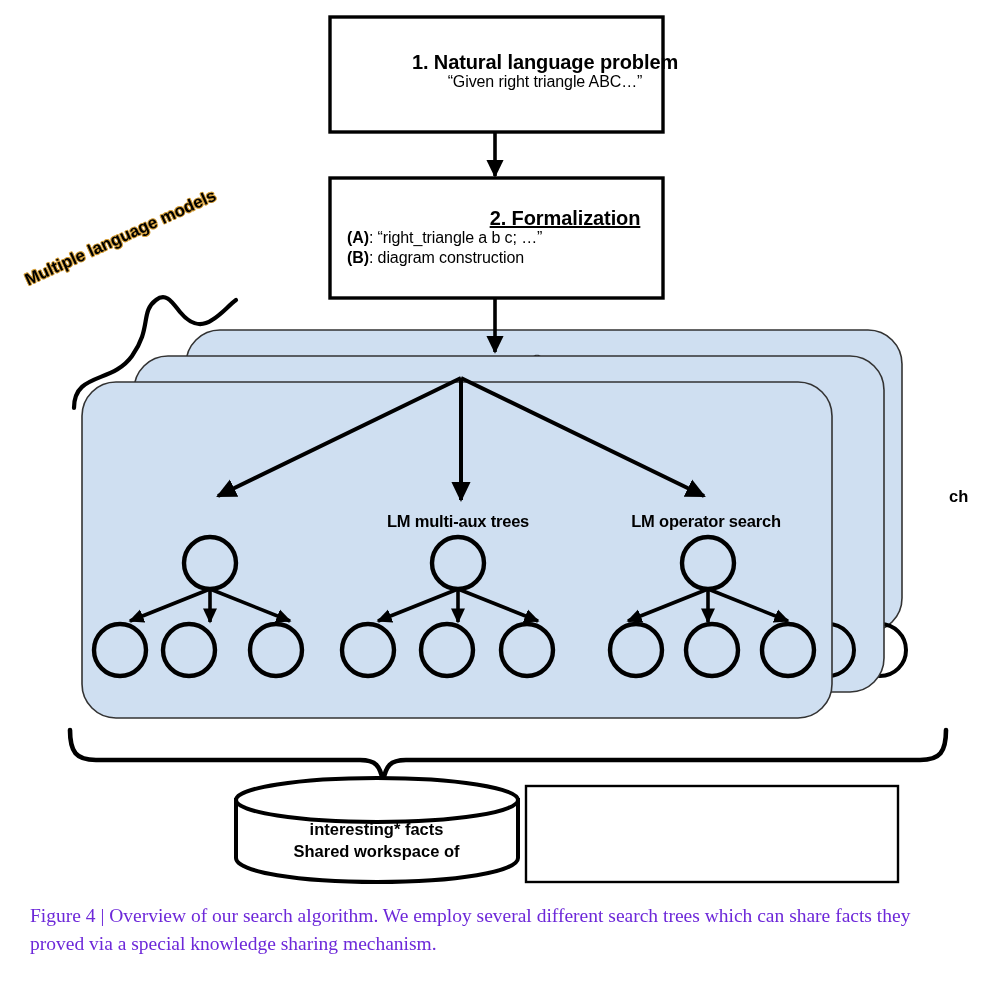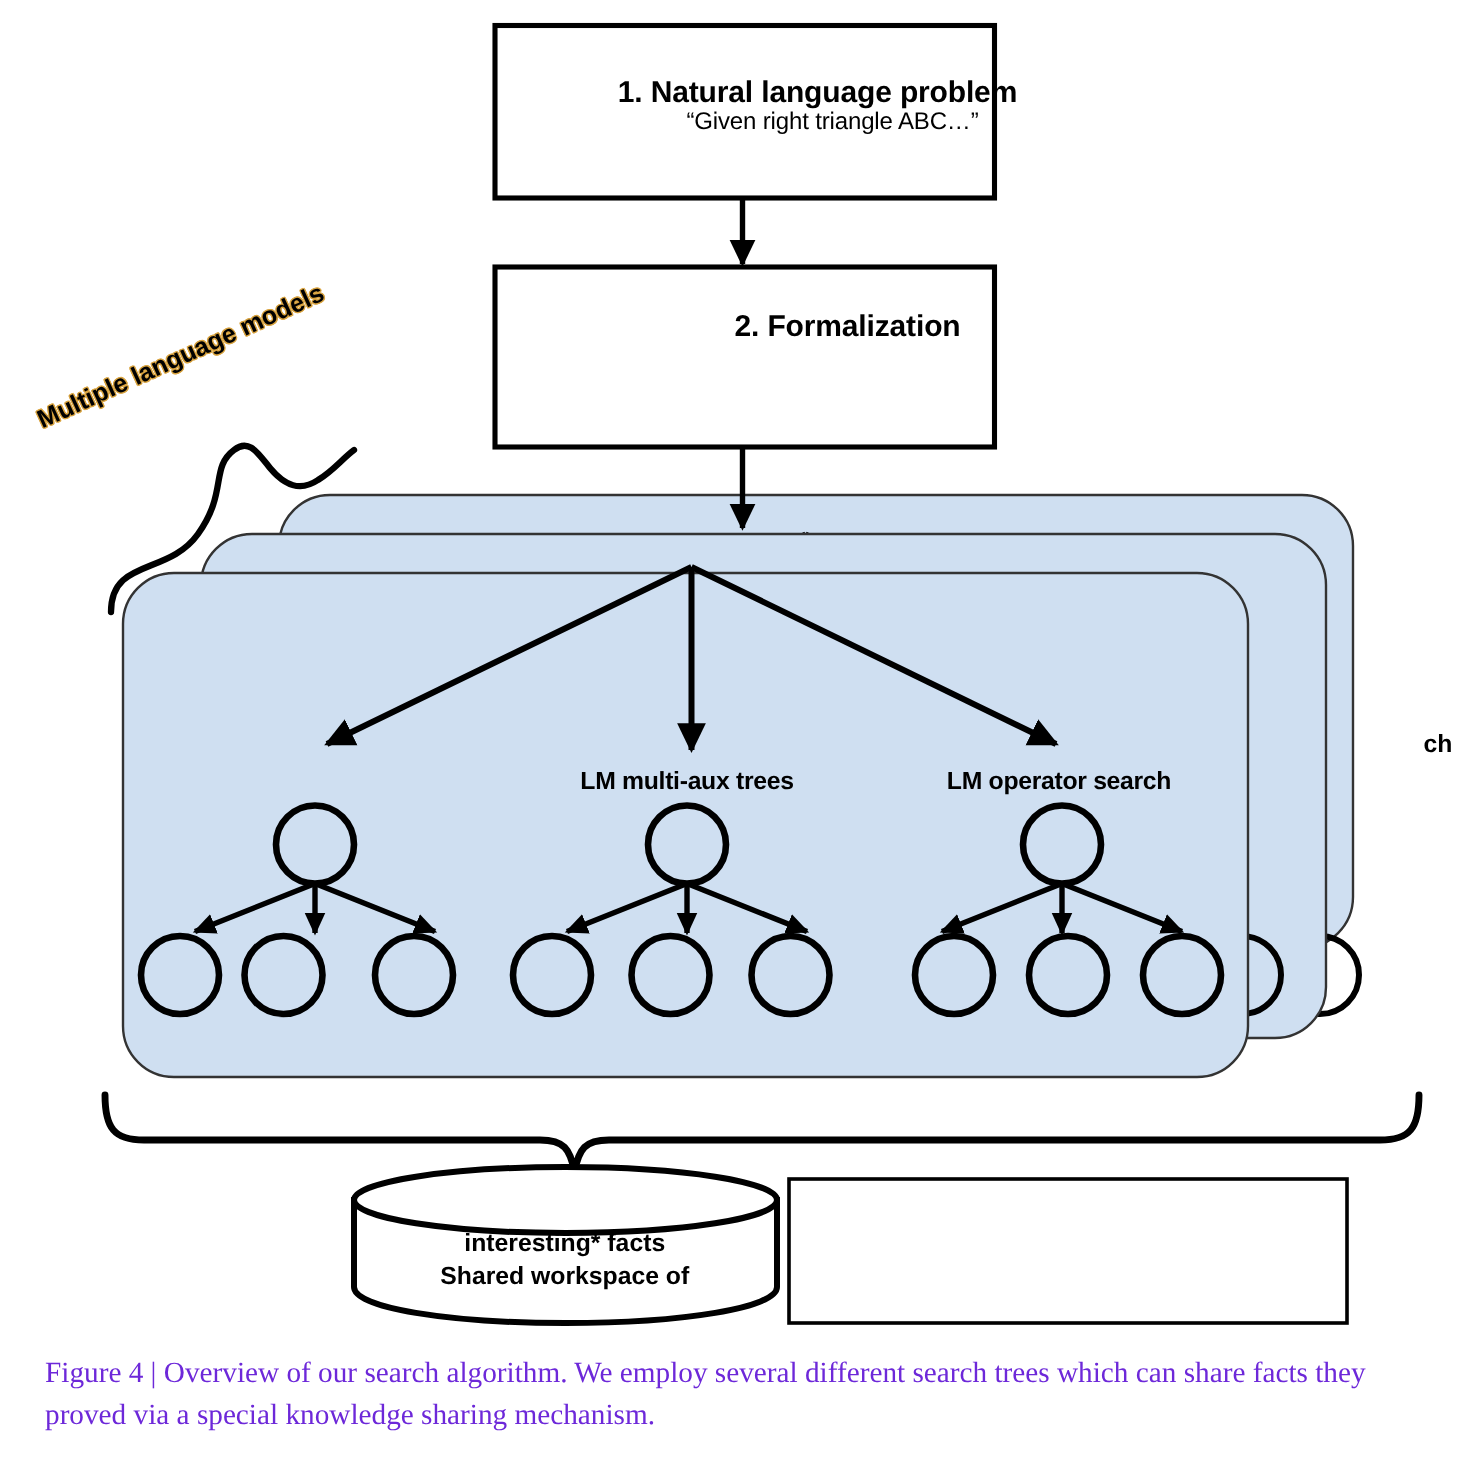--- a/index.html
+++ b/index.html
@@ -35,23 +35,23 @@
     letter-spacing:-0.1px;
     margin-left:48px;
   }
   .box-sub{
     font-size:16px;
     font-weight:normal;
     letter-spacing:-0.1px;
   }
 
   #box1-title{left:330px;top:50px;width:334px;}
-  #box1-sub  {left:340px;top:72px;width:334px;padding-left:48px;}
-
-  #box2-title{left:330px;top:206px;width:374px;}
+  #box1-sub  {left:330px;top:72px;width:334px;padding-left:48px;}
+
+  #box2-title{left:330px;top:206px;width:374px;text-decoration:underline;}
   #box2-lines{left:330px;top:228px;width:334px;text-align:center;}
   #box2-lines .ln{display:block;text-align:left;padding-left:17px;}
 
   .tree-label{
     font-size:16.5px;
     font-weight:bold;
     letter-spacing:-0.2px;
   }
   #lbl-tree-0{left:100px;top:511px;width:220px;}
   #lbl-tree-1{left:348px;top:511px;width:220px;}
@@ -226,20 +226,22 @@
     </g>
 
     <rect x="526" y="786" width="372" height="96" fill="#ffffff" stroke="#000" stroke-width="2.4"></rect>
   </svg>
 
   <div class="tx box-title" id="box1-title">1. Natural language problem</div>
   <div class="tx box-sub" id="box1-sub">“Given right triangle ABC…”</div>
 
   <div class="tx box-title" id="box2-title">2. Formalization</div>
   <div class="tx box-sub" id="box2-lines">
+    <span class="ln"><b>(A)</b><span>: “right_triangle a b c; …”</span></span>
+    <span class="ln"><b>(B)</b><span>: diagram construction</span></span>
   </div>
 
   <div id="brace-label">Multiple language models</div>
 
   <div class="tx tree-label" id="lbl-tree-1">LM multi-aux trees</div>
   <div class="tx tree-label" id="lbl-tree-2">LM operator search</div>
 
   <div class="tx" id="lbl-tree-back">ch</div>
 
   <div class="tx" id="db-label">

